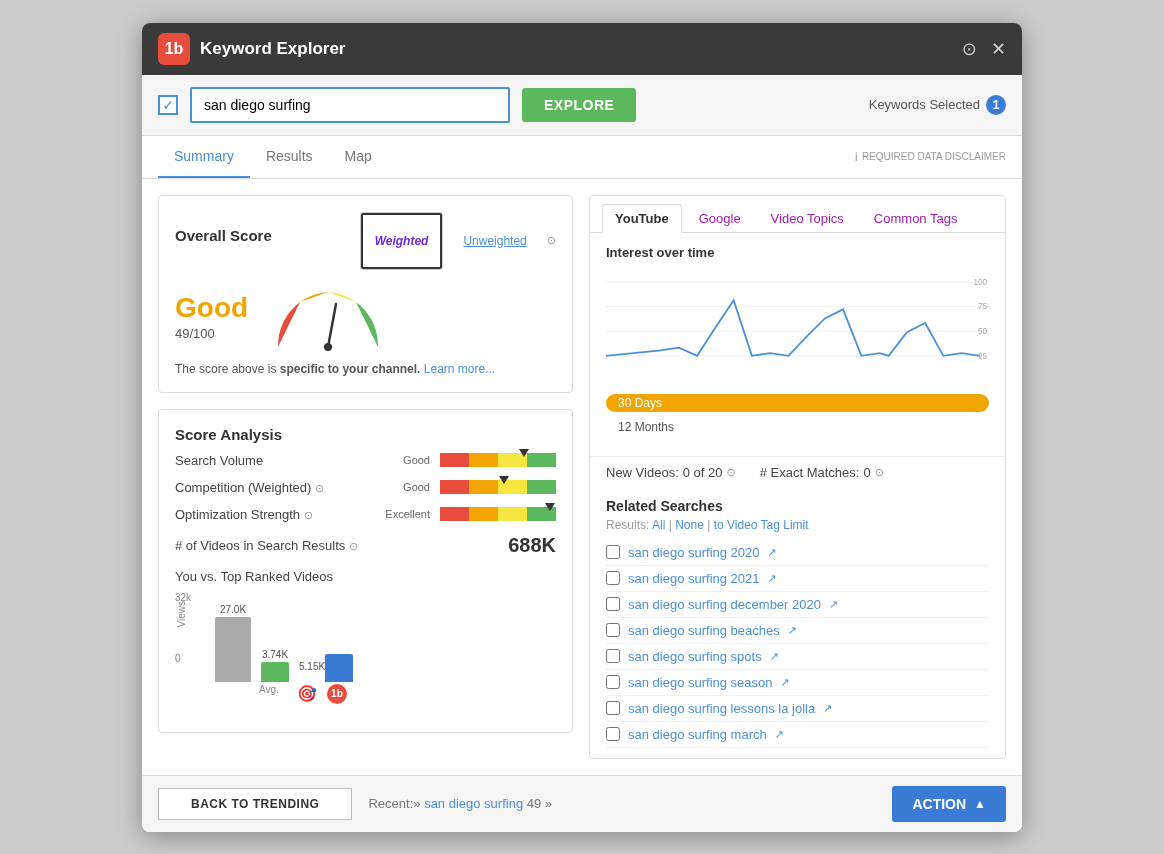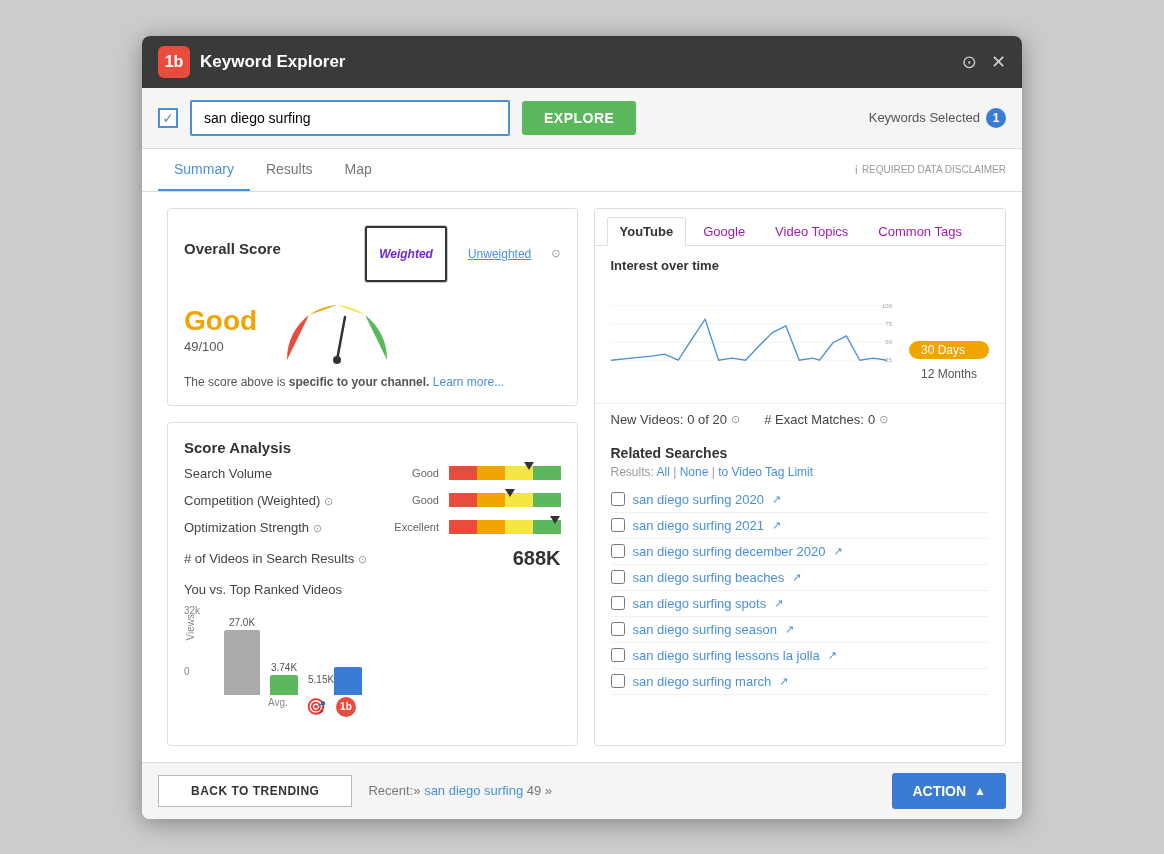--- a/index.html
+++ b/index.html
@@ -27,21 +27,21 @@
     
     .nav-tabs { display: flex; align-items: center; padding: 0 16px; border-bottom: 1px solid #ddd; background: #fff; }
     .nav-tab { padding: 12px 16px; font-size: 14px; color: #777; cursor: pointer; border-bottom: 2px solid transparent; }
     .nav-tab.active { color: #4a90d9; border-bottom: 2px solid #4a90d9; font-weight: 500; }
     .disclaimer { margin-left: auto; font-size: 10px; color: #999; display: flex; align-items: center; gap: 4px; }
 
     
     .main-content { display: flex; padding: 16px; gap: 16px; background: #fff; }
 
     
-    .left-panel { flex: 1; max-width: 560px; margin-left: 9px; }
+    .left-panel { flex: 1; max-width: 560px; }
     .section-title { font-size: 15px; font-weight: 700; color: #333; margin-bottom: 10px; }
 
     
     .score-card { border: 1px solid #ddd; border-radius: 4px; padding: 16px; margin-bottom: 16px; }
     .score-header { display: flex; align-items: center; justify-content: space-between; margin-bottom: 12px; }
     .weighted-tabs { display: flex; border: 1px solid #ccc; border-radius: 3px; overflow: hidden; }
     .weighted-tab { padding: 19px 12px; font-size: 12px; background: #fff; color: #6d28d9; cursor: pointer; font-style: italic; }
     .weighted-tab.active { background: #fff; border: 2px solid #333; font-weight: 600; }
     .unweighted-tab { padding: 4px 12px; font-size: 12px; color: #4a90d9; cursor: pointer; text-decoration: underline; }
     .score-body { display: flex; align-items: center; gap: 20px; }
@@ -284,21 +284,21 @@
     <div class="right-panel">
 
       <div class="right-tabs">
         <div class="right-tab active">YouTube</div>
         <div class="right-tab">Google</div>
         <div class="right-tab">Video Topics</div>
         <div class="right-tab">Common Tags</div>
       </div>
 
       <div class="chart-area">
-        <div style="display:flex;gap:16px;">
+        <div style="display:flex;gap:16px;flex-direction:column;">
           <div style="flex:1;">
             <div class="chart-title">Interest over time</div>
 
             <div class="line-chart-container">
               <svg viewBox="0 0 420 110" style="width:100%;height:100%;">
 
                 <line x1="0" y1="10" x2="420" y2="10" stroke="#eee" stroke-width="1"></line>
                 <line x1="0" y1="37" x2="420" y2="37" stroke="#eee" stroke-width="1"></line>
                 <line x1="0" y1="64" x2="420" y2="64" stroke="#eee" stroke-width="1"></line>
                 <line x1="0" y1="91" x2="420" y2="91" stroke="#eee" stroke-width="1"></line>

